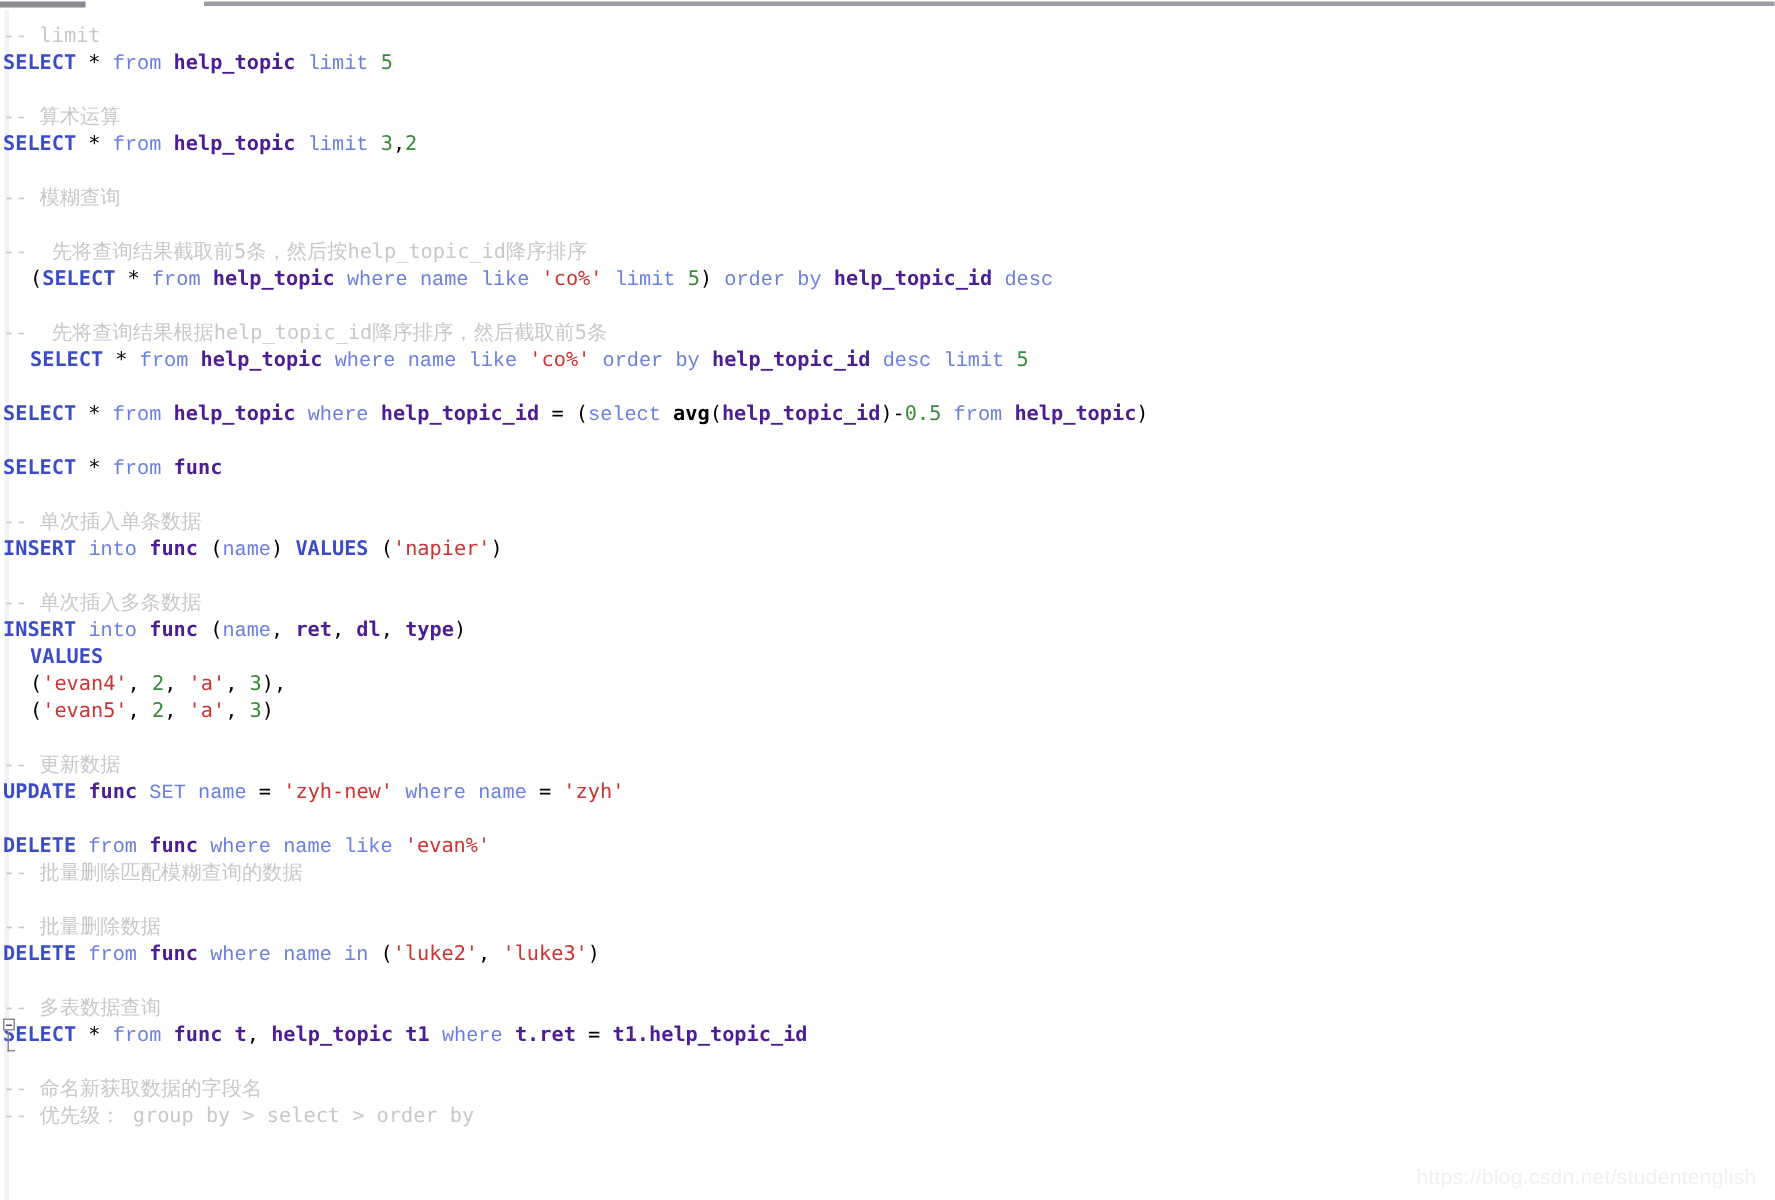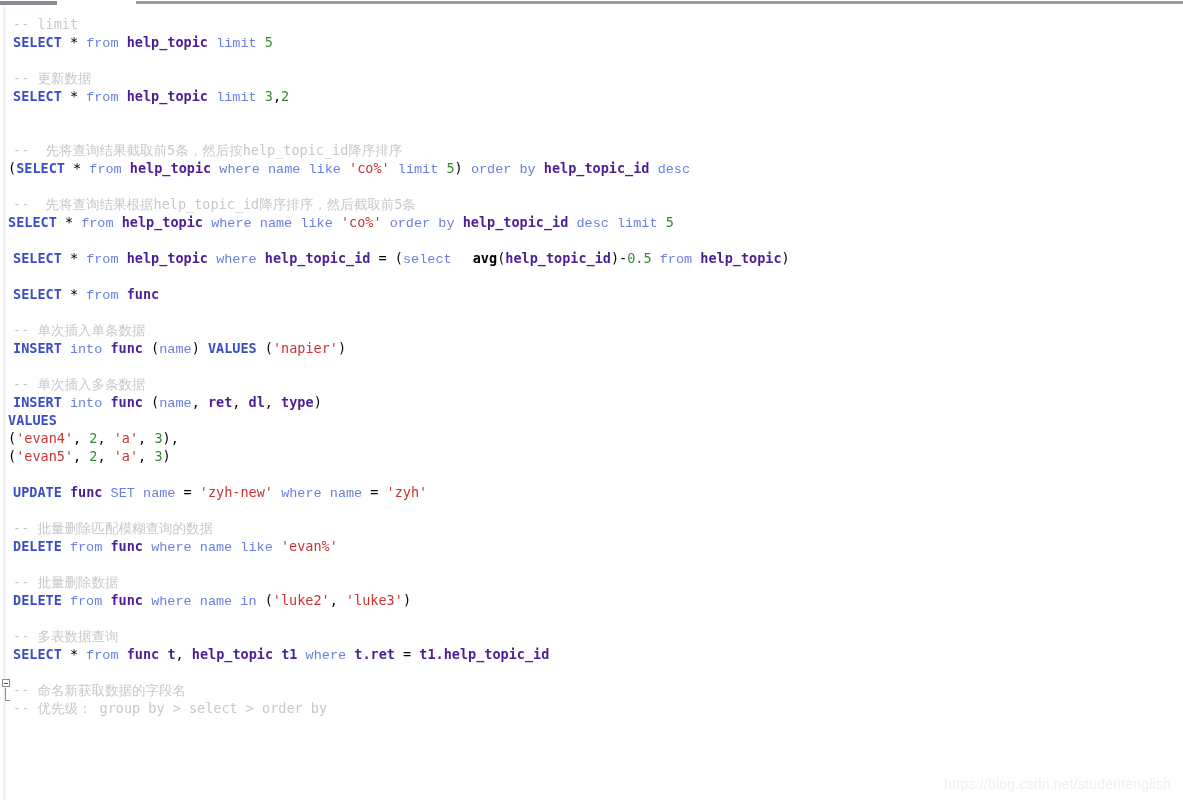--- a/index.html
+++ b/index.html
@@ -67,31 +67,31 @@
     width: 1183px;
     padding-top: 8px;
     box-sizing: border-box;
   }
 
   .line {
     height: 18px;
     line-height: 18px;
     font-size: 13.5px;
     white-space: pre;
-    padding-left: 13px;
+    padding-left: 2px;
     box-sizing: border-box;
   }
-  .line.indent1 { padding-left: 8px; }
+  .line.indent1 { padding-left: 20px; }
   .line.blank { }
 
   
   .kw        { color: #3b4cc8; font-weight: bold; }   
   .kw2       { color: #6a7fe0; font-family: Liberation Mono, monospace; }                      
   .ident     { color: #4c1d95; font-weight: bold; }   
-  .fn        { color: #000000; font-weight: bold; margin-left: 13px; }   
+  .fn        { color: #000000; font-weight: bold; }   
   .num       { color: #3a8a3a; }                      
   .str       { color: #cc3333; }                      
   .op        { color: #000000; }                      
   .cmt       { color: #c8c8cc; }                      
 
   
   #fold-widget {
     position: absolute;
     left: 1px;
     top: 672px;
@@ -154,47 +154,49 @@
   <div class="track-right"></div>
 </div>
 
 <div id="editor">
   <div id="gutter-stripe"></div>
 
   <div id="code">
       <div class="line"><span class="cmt">-- limit</span></div>
       <div class="line"><span class="kw">SELECT</span><span class="op"> * </span><span class="kw2">from</span><span class="op"> </span><span class="ident">help_topic</span><span class="op"> </span><span class="kw2">limit</span><span class="op"> </span><span class="num">5</span></div>
       <div class="line blank">&nbsp;</div>
-      <div class="line"><span class="cmt">-- 更新数据</span></div>
+      <div class="line"><span class="cmt">-- 算术运算</span></div>
       <div class="line"><span class="kw">SELECT</span><span class="op"> * </span><span class="kw2">from</span><span class="op"> </span><span class="ident">help_topic</span><span class="op"> </span><span class="kw2">limit</span><span class="op"> </span><span class="num">3</span><span class="op">,</span><span class="num">2</span></div>
       <div class="line blank">&nbsp;</div>
+      <div class="line"><span class="cmt">-- 模糊查询</span></div>
       <div class="line blank">&nbsp;</div>
       <div class="line"><span class="cmt">--  先将查询结果截取前5条，然后按help_topic_id降序排序</span></div>
       <div class="line indent1"><span class="op">(</span><span class="kw">SELECT</span><span class="op"> * </span><span class="kw2">from</span><span class="op"> </span><span class="ident">help_topic</span><span class="op"> </span><span class="kw2">where</span><span class="op"> </span><span class="kw2">name</span><span class="op"> </span><span class="kw2">like</span><span class="op"> </span><span class="str">'co%'</span><span class="op"> </span><span class="kw2">limit</span><span class="op"> </span><span class="num">5</span><span class="op">) </span><span class="kw2">order by</span><span class="op"> </span><span class="ident">help_topic_id</span><span class="op"> </span><span class="kw2">desc</span></div>
       <div class="line blank">&nbsp;</div>
       <div class="line"><span class="cmt">--  先将查询结果根据help_topic_id降序排序，然后截取前5条</span></div>
       <div class="line indent1"><span class="kw">SELECT</span><span class="op"> * </span><span class="kw2">from</span><span class="op"> </span><span class="ident">help_topic</span><span class="op"> </span><span class="kw2">where</span><span class="op"> </span><span class="kw2">name</span><span class="op"> </span><span class="kw2">like</span><span class="op"> </span><span class="str">'co%'</span><span class="op"> </span><span class="kw2">order by</span><span class="op"> </span><span class="ident">help_topic_id</span><span class="op"> </span><span class="kw2">desc</span><span class="op"> </span><span class="kw2">limit</span><span class="op"> </span><span class="num">5</span></div>
       <div class="line blank">&nbsp;</div>
       <div class="line"><span class="kw">SELECT</span><span class="op"> * </span><span class="kw2">from</span><span class="op"> </span><span class="ident">help_topic</span><span class="op"> </span><span class="kw2">where</span><span class="op"> </span><span class="ident">help_topic_id</span><span class="op"> = (</span><span class="kw2">select</span><span class="op"> </span><span class="fn">avg</span><span class="op">(</span><span class="ident">help_topic_id</span><span class="op">)-</span><span class="num">0.5</span><span class="op"> </span><span class="kw2">from</span><span class="op"> </span><span class="ident">help_topic</span><span class="op">)</span></div>
       <div class="line blank">&nbsp;</div>
       <div class="line"><span class="kw">SELECT</span><span class="op"> * </span><span class="kw2">from</span><span class="op"> </span><span class="ident">func</span></div>
       <div class="line blank">&nbsp;</div>
       <div class="line"><span class="cmt">-- 单次插入单条数据</span></div>
       <div class="line"><span class="kw">INSERT</span><span class="op"> </span><span class="kw2">into</span><span class="op"> </span><span class="ident">func</span><span class="op"> (</span><span class="kw2">name</span><span class="op">) </span><span class="kw">VALUES</span><span class="op"> (</span><span class="str">'napier'</span><span class="op">)</span></div>
       <div class="line blank">&nbsp;</div>
       <div class="line"><span class="cmt">-- 单次插入多条数据</span></div>
       <div class="line"><span class="kw">INSERT</span><span class="op"> </span><span class="kw2">into</span><span class="op"> </span><span class="ident">func</span><span class="op"> (</span><span class="kw2">name</span><span class="op">, </span><span class="ident">ret</span><span class="op">, </span><span class="ident">dl</span><span class="op">, </span><span class="ident">type</span><span class="op">)</span></div>
       <div class="line indent1"><span class="kw">VALUES</span></div>
       <div class="line indent1"><span class="op">(</span><span class="str">'evan4'</span><span class="op">, </span><span class="num">2</span><span class="op">, </span><span class="str">'a'</span><span class="op">, </span><span class="num">3</span><span class="op">),</span></div>
       <div class="line indent1"><span class="op">(</span><span class="str">'evan5'</span><span class="op">, </span><span class="num">2</span><span class="op">, </span><span class="str">'a'</span><span class="op">, </span><span class="num">3</span><span class="op">)</span></div>
       <div class="line blank">&nbsp;</div>
+      <div class="line"><span class="cmt">-- 更新数据</span></div>
       <div class="line"><span class="kw">UPDATE</span><span class="op"> </span><span class="ident">func</span><span class="op"> </span><span class="kw2">SET</span><span class="op"> </span><span class="kw2">name</span><span class="op"> = </span><span class="str">'zyh-new'</span><span class="op"> </span><span class="kw2">where</span><span class="op"> </span><span class="kw2">name</span><span class="op"> = </span><span class="str">'zyh'</span></div>
       <div class="line blank">&nbsp;</div>
+      <div class="line"><span class="kw">DELETE</span><span class="op"> </span><span class="kw2">from</span><span class="op"> </span><span class="ident">func</span><span class="op"> </span><span class="kw2">where</span><span class="op"> </span><span class="kw2">name</span><span class="op"> </span><span class="kw2">like</span><span class="op"> </span><span class="str">'evan%'</span></div>
       <div class="line"><span class="cmt">-- 批量删除匹配模糊查询的数据</span></div>
-      <div class="line"><span class="kw">DELETE</span><span class="op"> </span><span class="kw2">from</span><span class="op"> </span><span class="ident">func</span><span class="op"> </span><span class="kw2">where</span><span class="op"> </span><span class="kw2">name</span><span class="op"> </span><span class="kw2">like</span><span class="op"> </span><span class="str">'evan%'</span></div>
       <div class="line blank">&nbsp;</div>
       <div class="line"><span class="cmt">-- 批量删除数据</span></div>
       <div class="line"><span class="kw">DELETE</span><span class="op"> </span><span class="kw2">from</span><span class="op"> </span><span class="ident">func</span><span class="op"> </span><span class="kw2">where</span><span class="op"> </span><span class="kw2">name</span><span class="op"> </span><span class="kw2">in</span><span class="op"> (</span><span class="str">'luke2'</span><span class="op">, </span><span class="str">'luke3'</span><span class="op">)</span></div>
       <div class="line blank">&nbsp;</div>
       <div class="line"><span class="cmt">-- 多表数据查询</span></div>
       <div class="line"><span class="kw">SELECT</span><span class="op"> * </span><span class="kw2">from</span><span class="op"> </span><span class="ident">func</span><span class="op"> </span><span class="ident">t</span><span class="op">, </span><span class="ident">help_topic</span><span class="op"> </span><span class="ident">t1</span><span class="op"> </span><span class="kw2">where</span><span class="op"> </span><span class="ident">t.ret</span><span class="op"> = </span><span class="ident">t1.help_topic_id</span></div>
       <div class="line blank">&nbsp;</div>
       <div class="line"><span class="cmt">-- 命名新获取数据的字段名</span></div>
       <div class="line"><span class="cmt">-- 优先级： group by &gt; select &gt; order by</span></div>
     </div>

